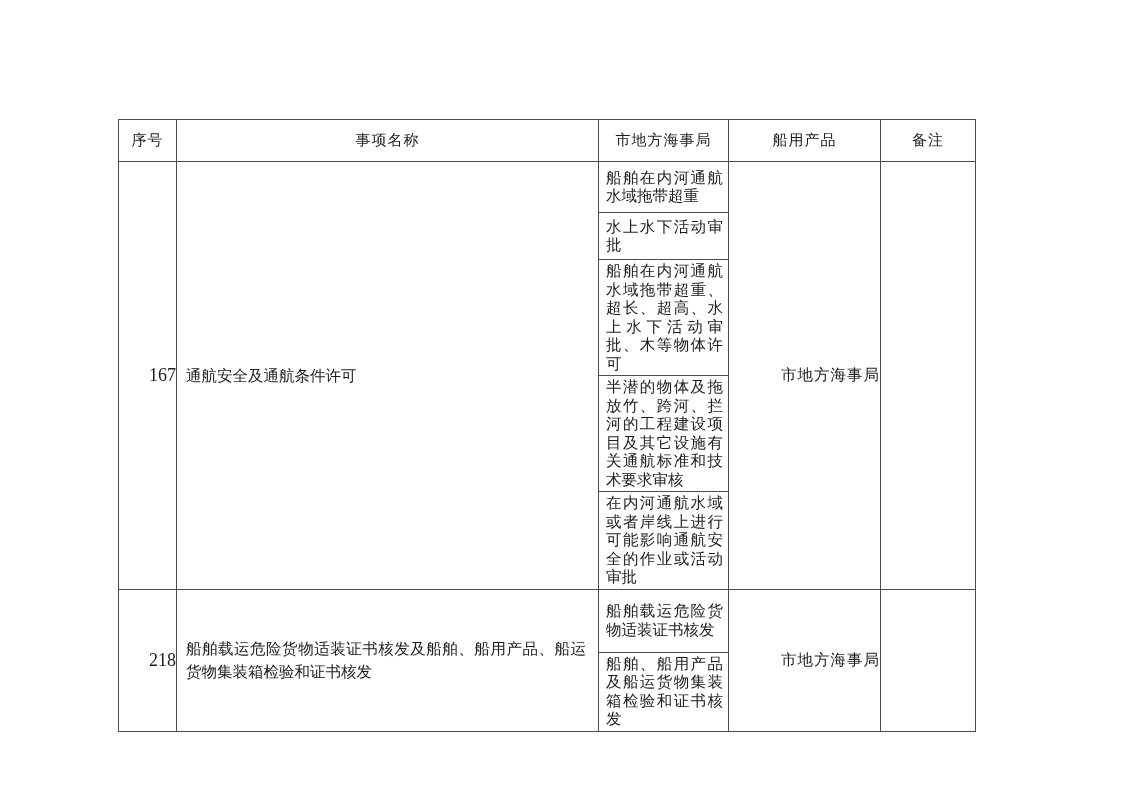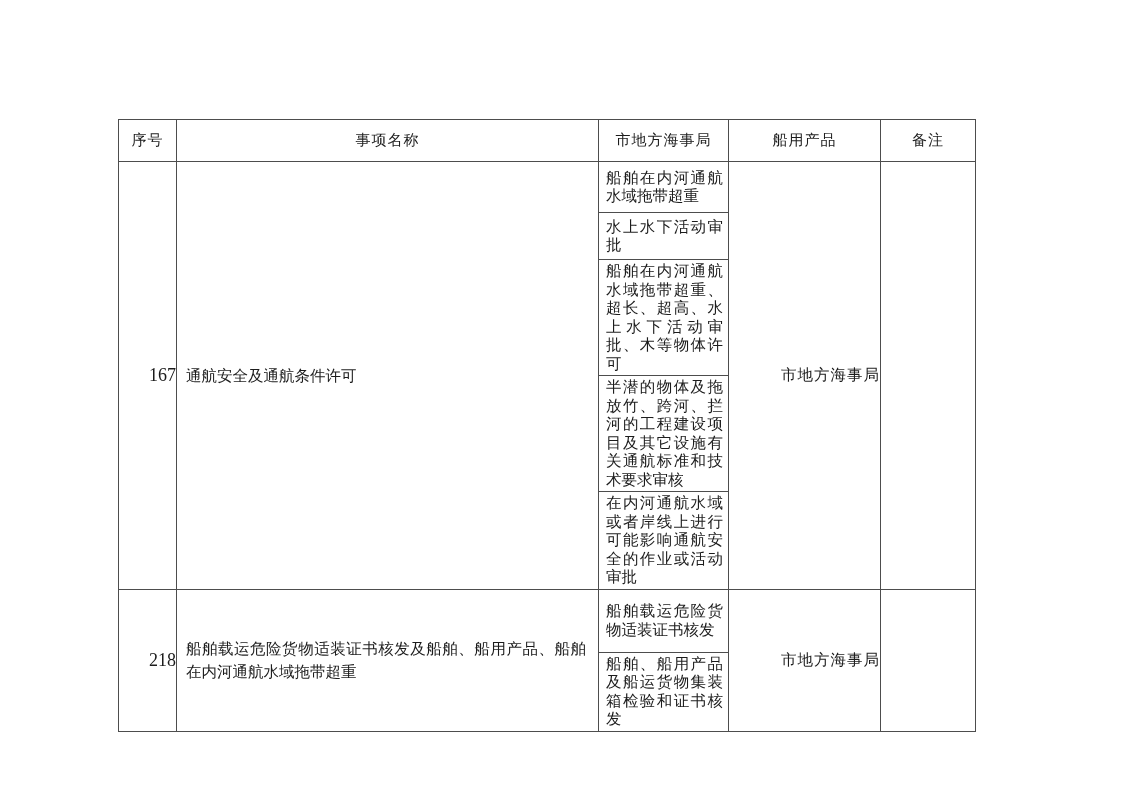--- a/index.html
+++ b/index.html
@@ -107,21 +107,21 @@
       </tr>
       <tr class="h93">
         <td class="sub">半潜的物体及拖放竹、跨河、拦河的工程建设项目及其它设施有关通航标准和技术要求审核</td>
       </tr>
       <tr class="h73">
         <td class="sub">在内河通航水域或者岸线上进行可能影响通航安全的作业或活动审批</td>
       </tr>
 
       <tr class="h63">
         <td class="num" rowspan="2">218</td>
-        <td class="item" rowspan="2">船舶载运危险货物适装证书核发及船舶、船用产品、船舶在内河通航水域拖带超重</td>
+        <td class="item" rowspan="2">船舶载运危险货物适装证书核发及船舶、船用产品、船运货物集装箱检验和证书核发</td>
         <td class="sub">船舶载运危险货物适装证书核发</td>
         <td class="impl" rowspan="2">市地方海事局</td>
         <td class="remark" rowspan="2"></td>
       </tr>
       <tr class="h63">
         <td class="sub">船舶、船用产品及船运货物集装箱检验和证书核发</td>
       </tr>
     </tbody>
   </table>
 </div>

